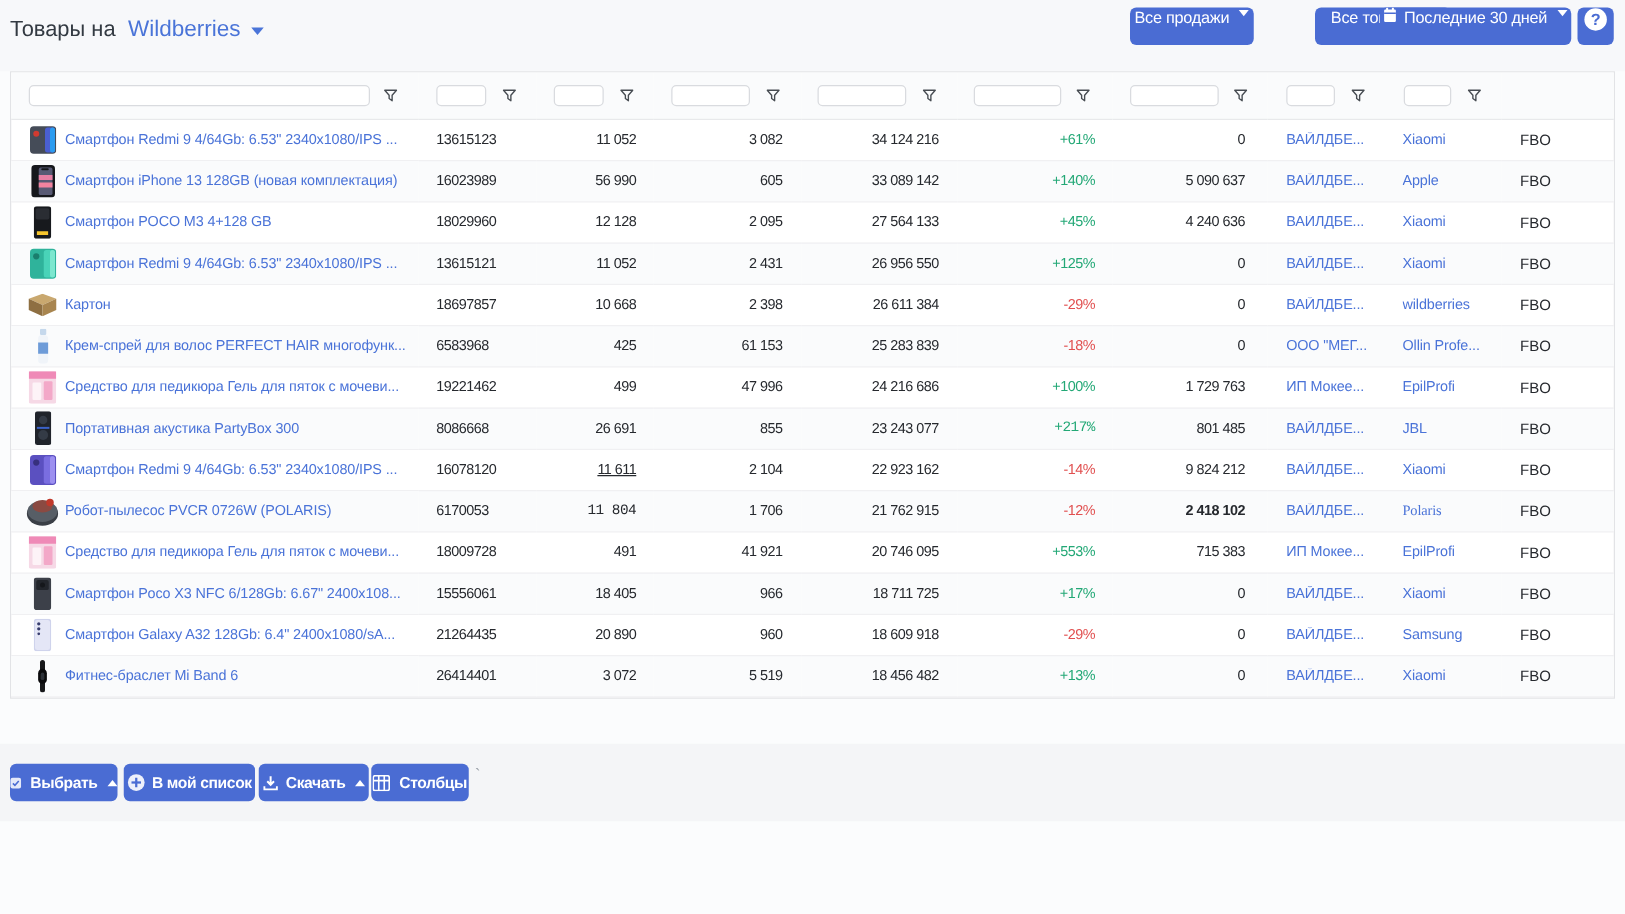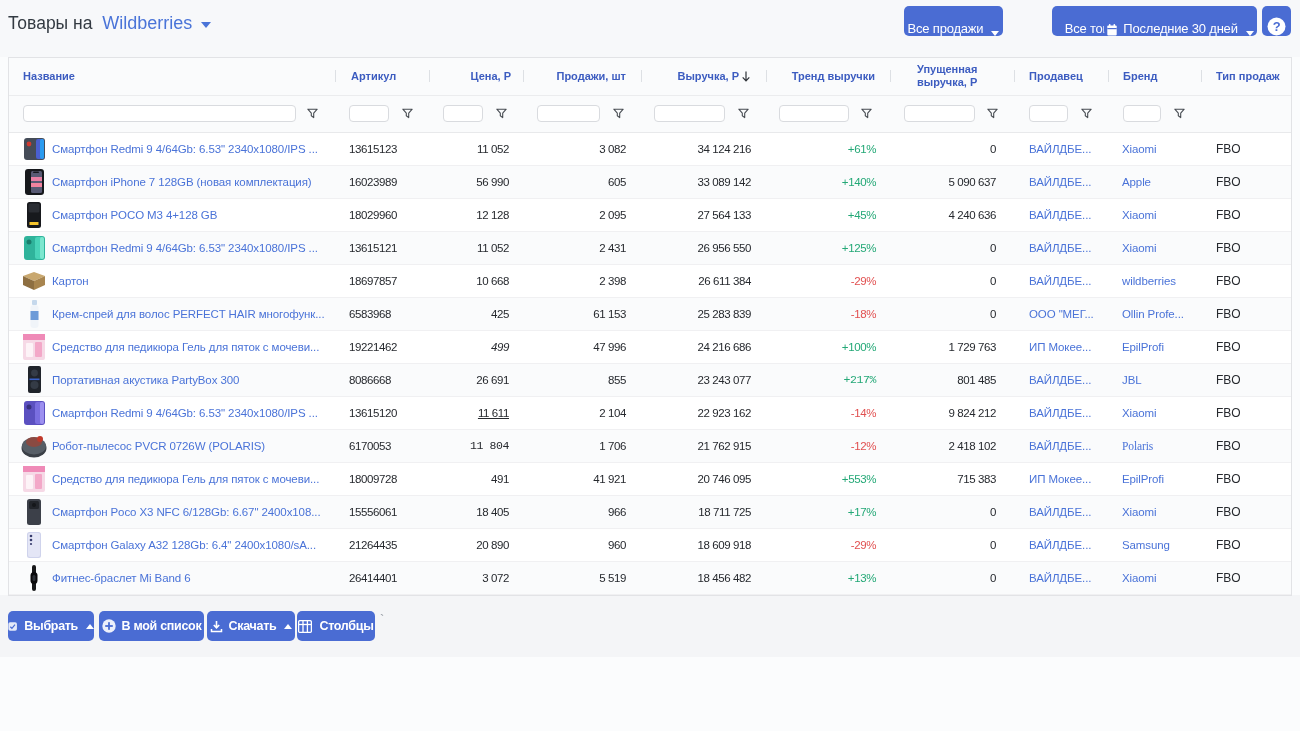--- a/index.html
+++ b/index.html
@@ -1,21 +1,21 @@
 <!DOCTYPE html>
 <html><head>
 <meta charset="utf-8">
 <style>
 * { box-sizing: border-box; margin:0; padding:0; }
 html,body { width:1300px; height:731px; font-family:"Liberation Sans", sans-serif; background:#fbfcfd; overflow:hidden; }
 #topbar { position:absolute; left:0; top:0; width:1300px; height:57px; background:#f7f8fa; }
 #title { position:absolute; left:8px; top:13px; font-size:17.5px; color:#333a42; white-space:nowrap; }
 #title .wb { color:#4a74d8; font-size:18px; margin-left:5px; }
 #title .caret { display:inline-block; width:0; height:0; border-left:5.5px solid transparent; border-right:5.5px solid transparent; border-top:6.5px solid #4a74d8; margin-left:9px; margin-bottom:1px; }
-.topbtn { position:absolute; top:6px; height:30px; background:#4a6cd3; border-radius:5px; color:#fff; font-size:13px; letter-spacing:-0.2px; display:flex; align-items:flex-end; justify-content:center; white-space:nowrap; }
+.topbtn { position:absolute; top:6px; height:30px; background:#4a6cd3; border-radius:5px; color:#fff; font-size:13px; letter-spacing:-0.2px; display:flex; align-items:flex-start; justify-content:center; white-space:nowrap; }
 .topbtn .car { display:inline-block; width:0; height:0; border-left:4.5px solid transparent; border-right:4.5px solid transparent; border-top:5.5px solid #fff; margin-left:8px; margin-top:2px; }
 #tablewrap { position:absolute; left:8px; top:57px; width:1284px; background:#fff; border:1px solid #e2e3e6; }
 table { border-collapse:collapse; table-layout:fixed; width:1282px; }
 th { height:37px; font-size:11px; color:#3c5cc0; font-weight:bold; background:#fafbfc; position:relative; vertical-align:middle; line-height:13px; border-bottom:1px solid #ebecee; }
 th.sep::before { content:''; position:absolute; left:0; top:12px; height:12px; width:1px; background:#dde0e4; }
 tr.filter td { height:37px; background:#fafbfc; border-bottom:1px solid #e8e9eb; }
 .fin { display:inline-block; background:#fff; border:1px solid #d9dbdf; border-radius:4px; height:17px; vertical-align:middle; }
 .funnel { vertical-align:middle; }
 td { font-size:11.5px; color:#26292e; vertical-align:middle; letter-spacing:-0.4px; }
 tr.data td { border-bottom:1px solid #f0f0f2; height:33px; }
@@ -58,34 +58,20 @@
         <col style="width:94px">
         <col style="width:118px">
         <col style="width:125px">
         <col style="width:124px">
         <col style="width:124px">
         <col style="width:94px">
         <col style="width:93px">
         <col style="width:90px">
       </colgroup>
 <tbody>
-        <tr class="hdr">
-<th style="text-align:left; padding-left:14px;">Название</th>
-<th class="sep" style="text-align:left; padding-left:16px;">Артикул</th>
-<th class="sep" style="text-align:right; padding-right:12px;">Цена, Р</th>
-<th class="sep" style="text-align:right; padding-right:15px;">Продажи, шт</th>
-<th class="sep" style="text-align:right; padding-right:16px;">Выручка, Р<svg width="8" height="11" viewBox="0 0 8 11" style="vertical-align:-2px; margin-left:3px;">
-              <path d="M4 0.5 V9.5 M0.7 6.3 L4 9.8 L7.3 6.3" stroke="#2e3338" stroke-width="1.2" fill="none"></path>
-            </svg></th>
-<th class="sep" style="text-align:right; padding-right:15px;">Тренд выручки</th>
-<th class="sep" style="text-align:left; padding-left:27px;">Упущенная<br>выручка, Р</th>
-<th class="sep" style="text-align:left; padding-left:15px;">Продавец</th>
-<th class="sep" style="text-align:left; padding-left:15px;">Бренд</th>
-<th class="sep" style="text-align:left; padding-left:15px;">Тип продаж</th>
-</tr>
 <tr class="filter">
 <td style="padding-left:14px;"><span class="fin" style="width:273px;"></span><span style="display:inline-block; width:11px;"></span><svg class="funnel" width="11" height="11" viewBox="0 0 11 11">
               <path d="M0.8 1.2 H10.2 L6.7 5.2 V9.6 L4.3 7.8 V5.2 Z" fill="none" stroke="#474c52" stroke-width="1.1" stroke-linejoin="round"></path>
             </svg></td>
 <td style="padding-left:14px;"><span class="fin" style="width:40px;"></span><span style="display:inline-block; width:13px;"></span><svg class="funnel" width="11" height="11" viewBox="0 0 11 11">
               <path d="M0.8 1.2 H10.2 L6.7 5.2 V9.6 L4.3 7.8 V5.2 Z" fill="none" stroke="#474c52" stroke-width="1.1" stroke-linejoin="round"></path>
             </svg></td>
 <td style="padding-left:14px;"><span class="fin" style="width:40px;"></span><span style="display:inline-block; width:13px;"></span><svg class="funnel" width="11" height="11" viewBox="0 0 11 11">
               <path d="M0.8 1.2 H10.2 L6.7 5.2 V9.6 L4.3 7.8 V5.2 Z" fill="none" stroke="#474c52" stroke-width="1.1" stroke-linejoin="round"></path>
             </svg></td>
@@ -139,21 +125,21 @@
           <td class="namecell">
             <span class="thumb">
               <svg width="19" height="26" viewBox="0 0 19 26">
                 <rect width="19" height="26" rx="3" fill="#16181c"></rect>
                 <rect x="6" y="2" width="11" height="22" rx="1.5" fill="#585a74"></rect>
                 <rect x="6" y="8" width="11" height="4" fill="#e87fa4"></rect>
                 <rect x="6" y="14" width="11" height="4" fill="#f2839f"></rect>
                 <rect x="8" y="2.5" width="6" height="1.6" rx="0.8" fill="#16181c"></rect>
               </svg>
             </span>
-            <a class="lnk">Смартфон iPhone 7 128GB (новая комплектация)</a>
+            <a class="lnk">Смартфон iPhone 13 128GB (новая комплектация)</a>
           </td>
           <td style="padding-left:14px;">16023989</td>
           <td class="num" style="padding-right:14px;">56 990</td>
           <td class="num">605</td>
           <td class="num">33 089 142</td>
           <td class="num" style="padding-right:14px;"><span class="green">+140%</span></td>
           <td class="num" style="padding-right:18px;">5 090 637</td>
           <td style="padding:0 8px 0 15px;">
             <span class="trunc">ВАЙЛДБЕ...</span>
           </td>
@@ -269,21 +255,21 @@
               <svg width="22" height="26" viewBox="0 0 22 26">
                 <rect width="22" height="26" rx="2" fill="#f6d9e6"></rect>
                 <rect x="0" y="0" width="22" height="6" fill="#ef8ab7"></rect>
                 <rect x="3" y="9" width="7" height="14" rx="1" fill="#fdf3f7"></rect>
                 <rect x="12" y="8" width="7" height="15" rx="1" fill="#f3a8c8"></rect>
               </svg>
             </span>
             <a class="lnk">Средство для педикюра Гель для пяток с мочеви...</a>
           </td>
           <td style="padding-left:14px;">19221462</td>
-          <td class="num" style="padding-right:14px;font-style:italic;">499</td>
+          <td class="num" style="padding-right:14px;">499</td>
           <td class="num">47 996</td>
           <td class="num">24 216 686</td>
           <td class="num" style="padding-right:14px;"><span class="green">+100%</span></td>
           <td class="num" style="padding-right:18px;">1 729 763</td>
           <td style="padding:0 8px 0 15px;">
             <span class="trunc">ИП Мокее...</span>
           </td>
           <td style="padding:0 6px 0 14px;">
             <span class="trunc">EpilProfi</span>
           </td>
@@ -320,21 +306,21 @@
             <span class="thumb">
               <svg width="21" height="26" viewBox="0 0 21 26">
                 <rect x="0" y="1" width="21" height="24" rx="3" fill="#5b50c0"></rect>
                 <rect x="11" y="2" width="9" height="22" rx="2" fill="#7a6ee0"></rect>
                 <rect x="16" y="2" width="4" height="22" rx="2" fill="#9d90f0"></rect>
                 <circle cx="5" cy="7" r="2.5" fill="#37307e"></circle>
               </svg>
             </span>
             <a class="lnk">Смартфон Redmi 9 4/64Gb: 6.53" 2340x1080/IPS ...</a>
           </td>
-          <td style="padding-left:14px;">13615120</td>
+          <td style="padding-left:14px;">16078120</td>
           <td class="num" style="padding-right:14px;text-decoration:underline;">11 611</td>
           <td class="num">2 104</td>
           <td class="num">22 923 162</td>
           <td class="num" style="padding-right:14px;"><span class="red">-14%</span></td>
           <td class="num" style="padding-right:18px;">9 824 212</td>
           <td style="padding:0 8px 0 15px;">
             <span class="trunc">ВАЙЛДБЕ...</span>
           </td>
           <td style="padding:0 6px 0 14px;">
             <span class="trunc">Xiaomi</span>
@@ -351,21 +337,21 @@
                 <circle cx="19" cy="5" r="3" fill="#c0392b"></circle>
               </svg>
             </span>
             <a class="lnk">Робот-пылесос PVCR 0726W (POLARIS)</a>
           </td>
           <td style="padding-left:14px;">6170053</td>
           <td class="num" style="padding-right:14px;font-family:Liberation Mono, monospace;">11 804</td>
           <td class="num">1 706</td>
           <td class="num">21 762 915</td>
           <td class="num" style="padding-right:14px;"><span class="red">-12%</span></td>
-          <td class="num" style="padding-right:18px;">2 418 102</td>
+          <td class="num" style="padding-right:18px;font-weight:bold;">2 418 102</td>
           <td style="padding:0 8px 0 15px;">
             <span class="trunc">ВАЙЛДБЕ...</span>
           </td>
           <td style="padding:0 6px 0 14px;font-family:Liberation Serif, serif;">
             <span class="trunc">Polaris</span>
           </td>
           <td style="padding-left:15px; font-size:12px; letter-spacing:0;">FBO</td>
         </tr>
 <tr class="data">
           <td class="namecell">

